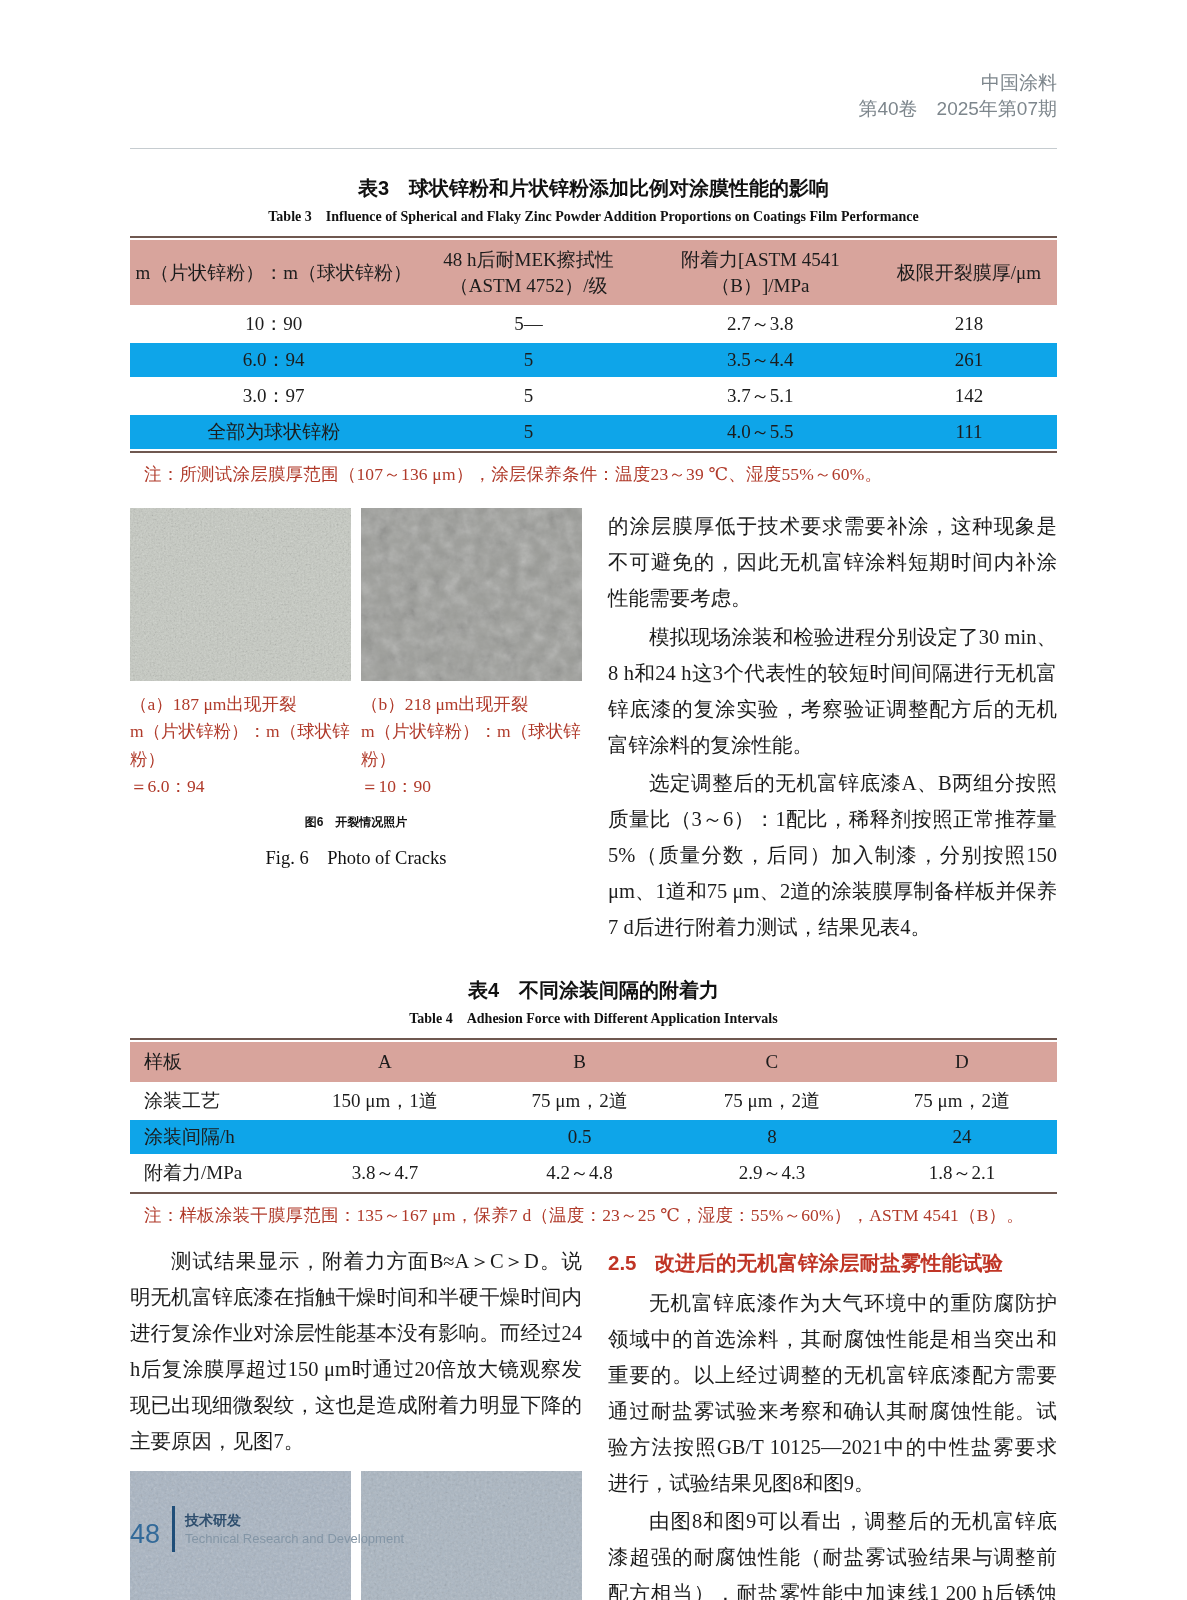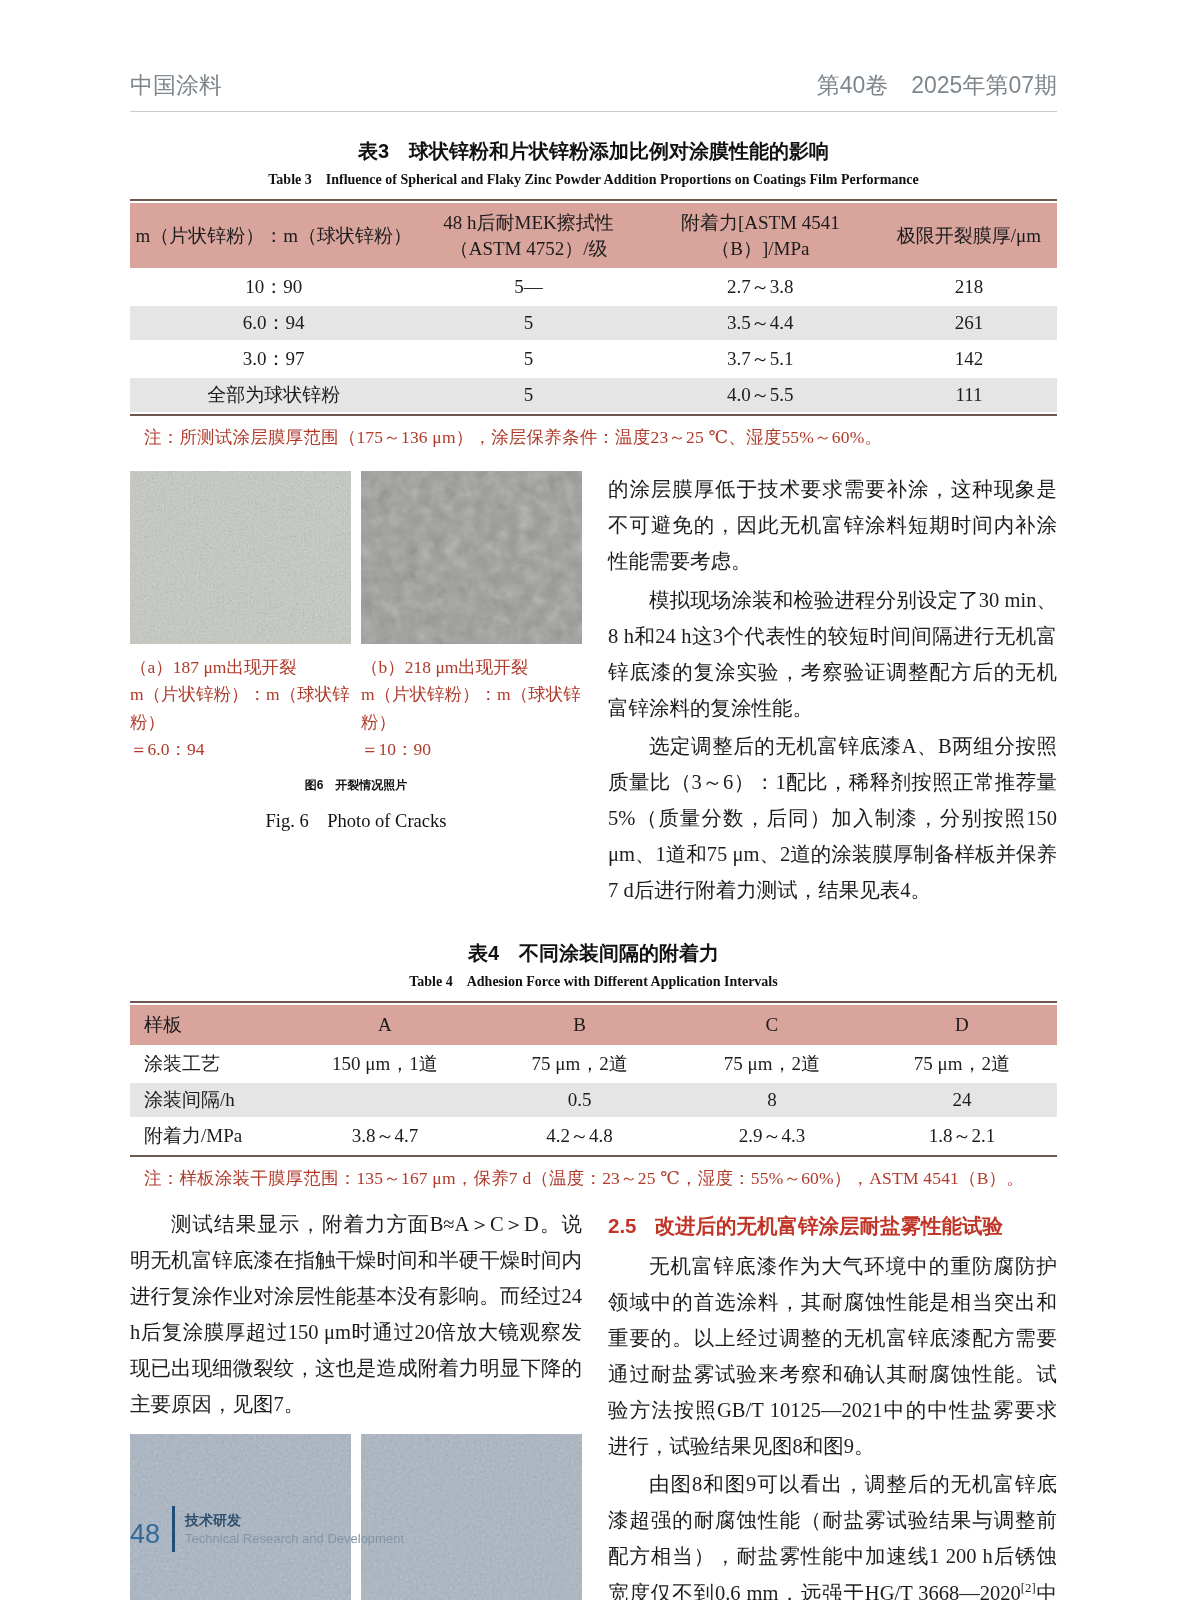--- a/index.html
+++ b/index.html
@@ -10,24 +10,25 @@
     background:#ffffff;
     font-family:"Liberation Serif","DejaVu Serif",serif;
     color:#1c1c1c;
     box-sizing:border-box;
     padding:0 130px;
     overflow:hidden;
   }
   
   .page-header{
     display:flex;justify-content:space-between;align-items:flex-end;
-    padding-top:70px;padding-bottom:10px;
-    font-size:23px;color:#7d868c;
+    padding-top:70px;padding-bottom:26px;
+    font-size:19px;color:#7d868c;
     border-bottom:1px solid #c6ccd0;
     font-family:"Liberation Sans","DejaVu Sans",sans-serif;
+    flex-direction:column;
   }
   
   .tbl-title-zh{
     margin-top:26px;text-align:center;font-weight:bold;font-size:20px;
     font-family:"Liberation Sans","DejaVu Sans",sans-serif;color:#111;
   }
   .tbl-title-en{
     margin-top:6px;text-align:center;font-weight:bold;font-size:14px;
     font-family:"Liberation Serif","DejaVu Serif",serif;color:#111;
   }
@@ -38,21 +39,21 @@
     border-top:2px solid #6f5850;
     border-bottom:2px solid #6f5850;
   }
   table.data th{
     background:#d8a49c;font-weight:normal;
     padding:7px 4px;line-height:1.35;text-align:center;
   }
   table.data td{
     padding:4px 4px;text-align:center;height:24px;
   }
-  tr.stripe td{background:#e5e5e5;}
+  tr.stripe td{background:#0ea5e9;}
   .pre{white-space:pre-line;}
   .left-cell{text-align:left !important;padding-left:14px !important;}
   .tbl-note{
     margin-top:9px;color:#b03a2a;font-size:17.5px;padding-left:14px;
     letter-spacing:0.2px;
   }
   
   .cols{display:flex;gap:26px;margin-top:22px;}
   .col-l{width:452px;flex:0 0 452px;}
   .col-r{flex:1;min-width:0;}
@@ -143,21 +144,21 @@
       <td>142</td>
     </tr>
     <tr class="stripe">
       <td>全部为球状锌粉</td>
       <td>5</td>
       <td>4.0～5.5</td>
       <td>111</td>
     </tr>
   </tbody>
     </table>
-  <div class="tbl-note">注：所测试涂层膜厚范围（175～136 μm），涂层保养条件：温度23～25 ℃、湿度55%～60%。</div>
+  <div class="tbl-note">注：所测试涂层膜厚范围（107～136 μm），涂层保养条件：温度23～39 ℃、湿度55%～60%。</div>
 
   <div class="cols">
     <div class="col-l">
       <div class="fig-imgs">
         <div class="micro">
           <svg viewBox="0 0 221 173" preserveAspectRatio="none">
             <filter id="f6a">
                 <feTurbulence type="fractalNoise" baseFrequency="0.55" numOctaves="4" seed="11"></feTurbulence>
                 <feColorMatrix type="saturate" values="0"></feColorMatrix>
               </filter>

